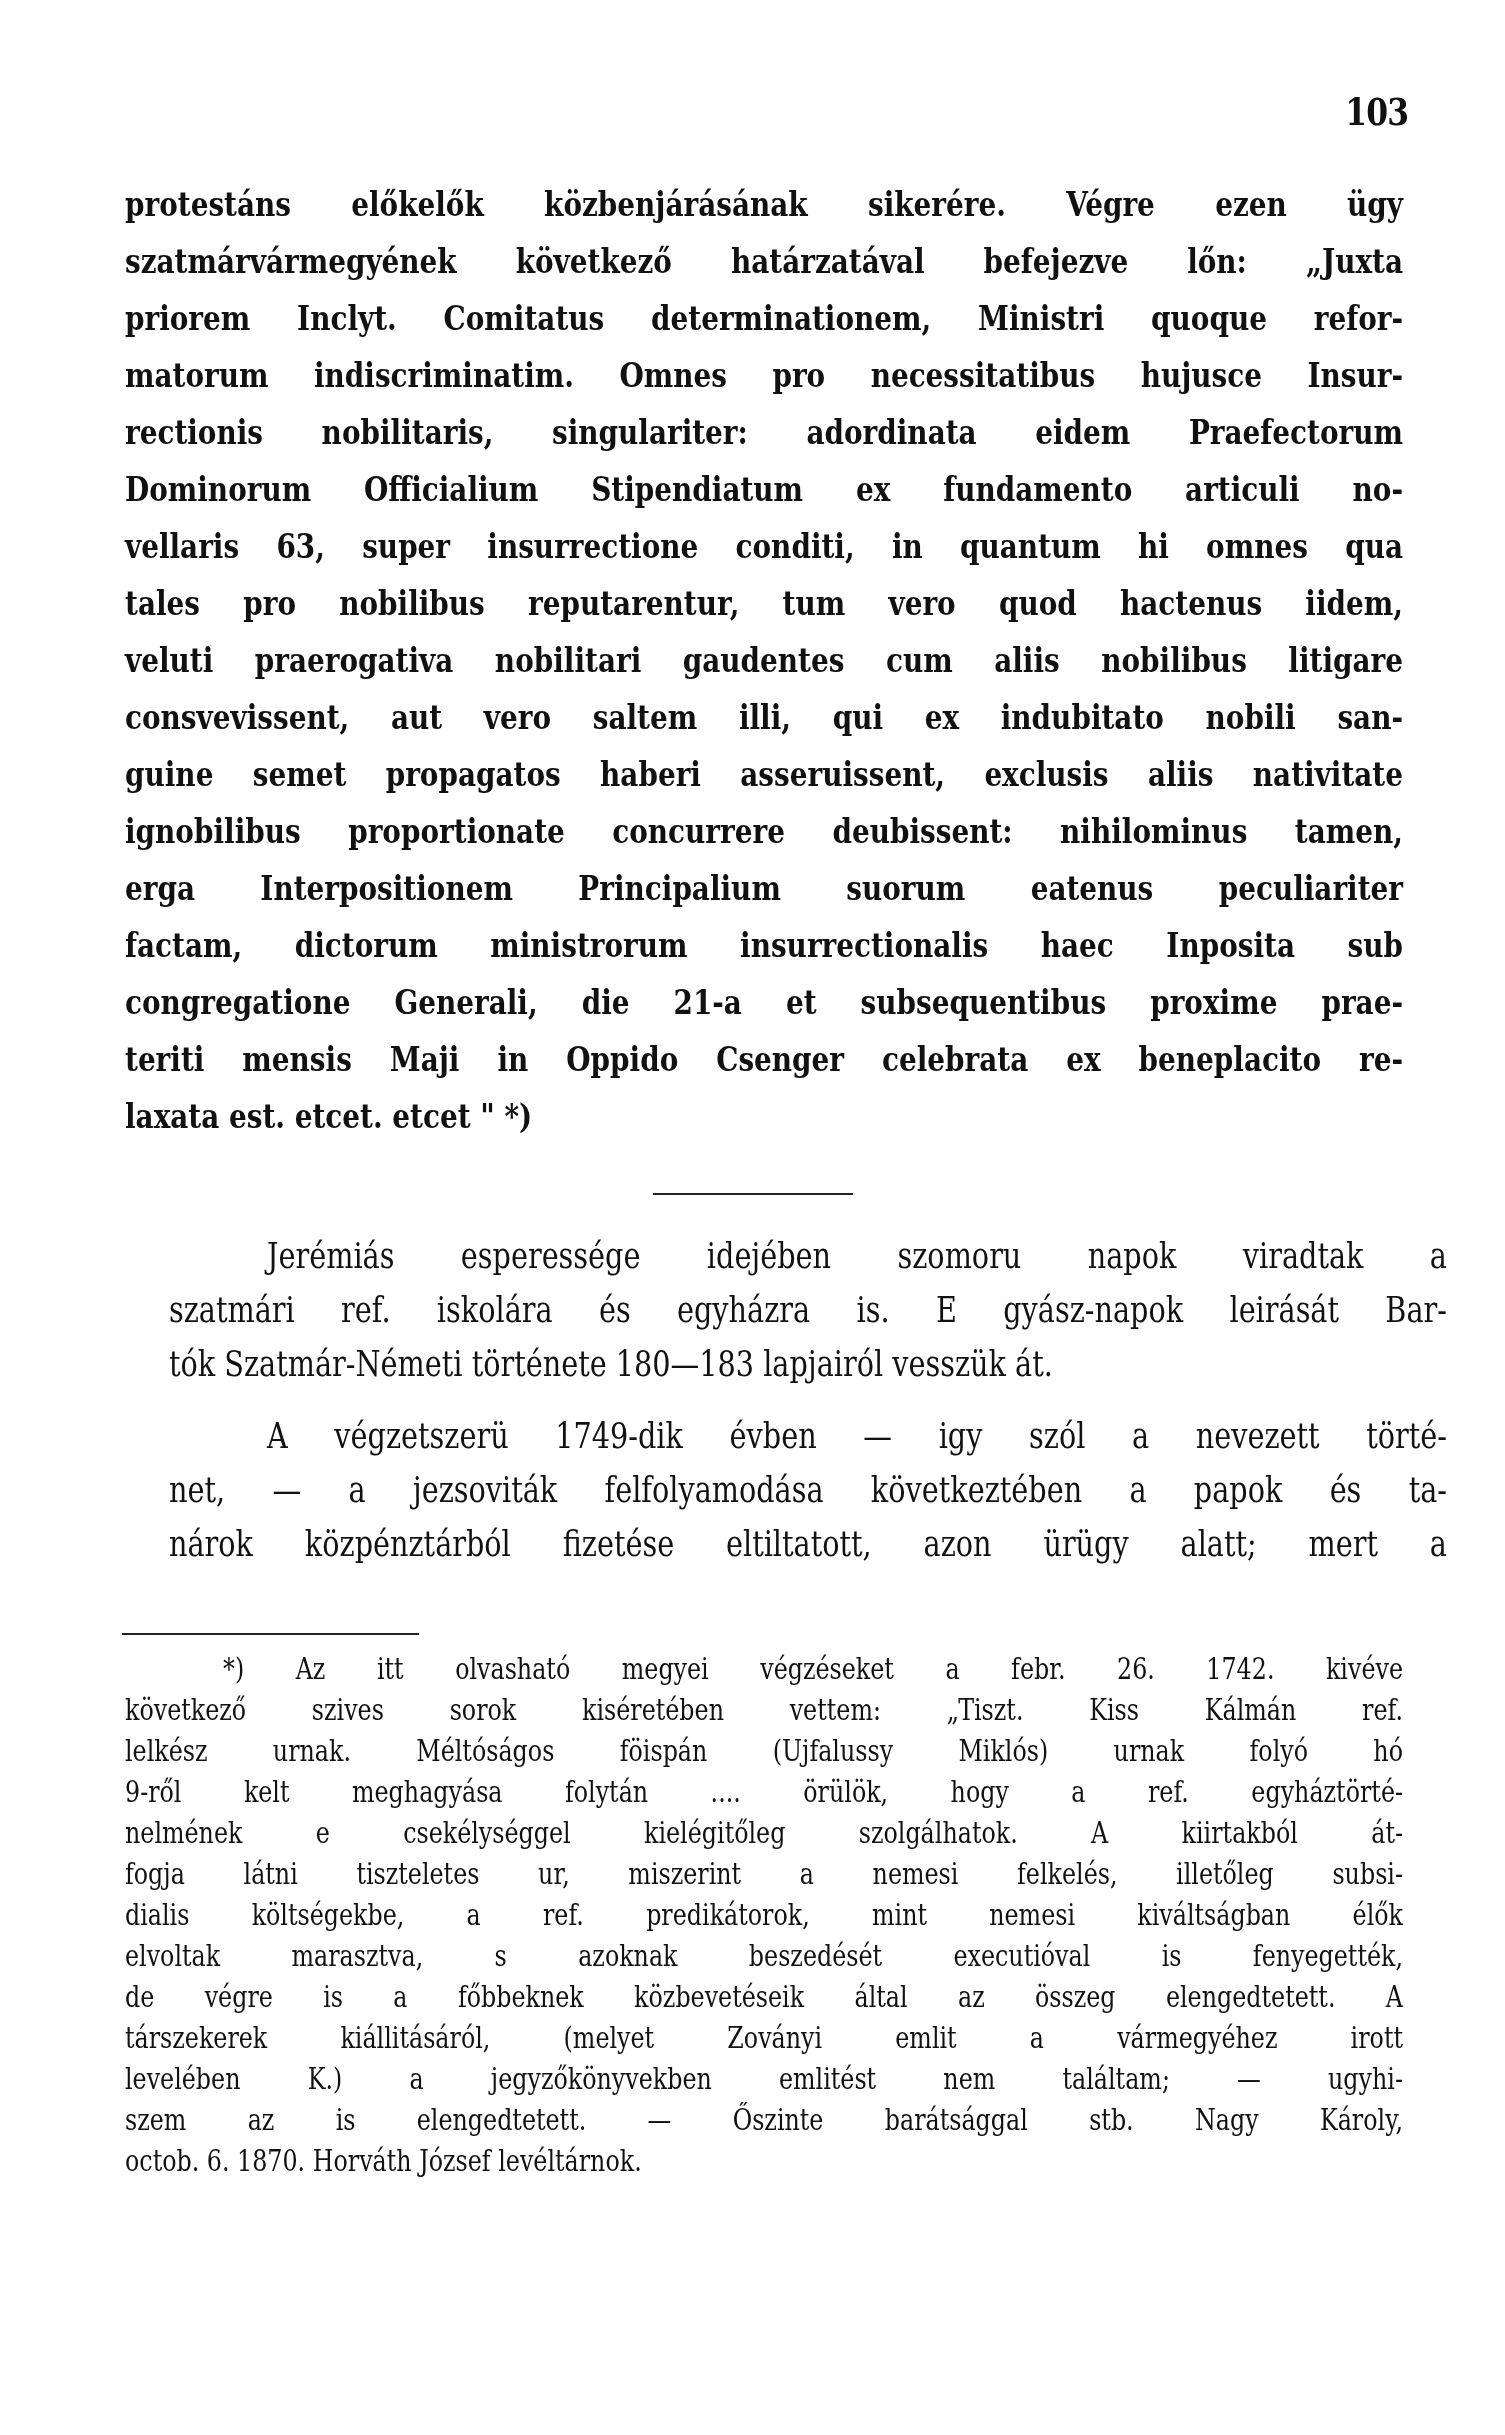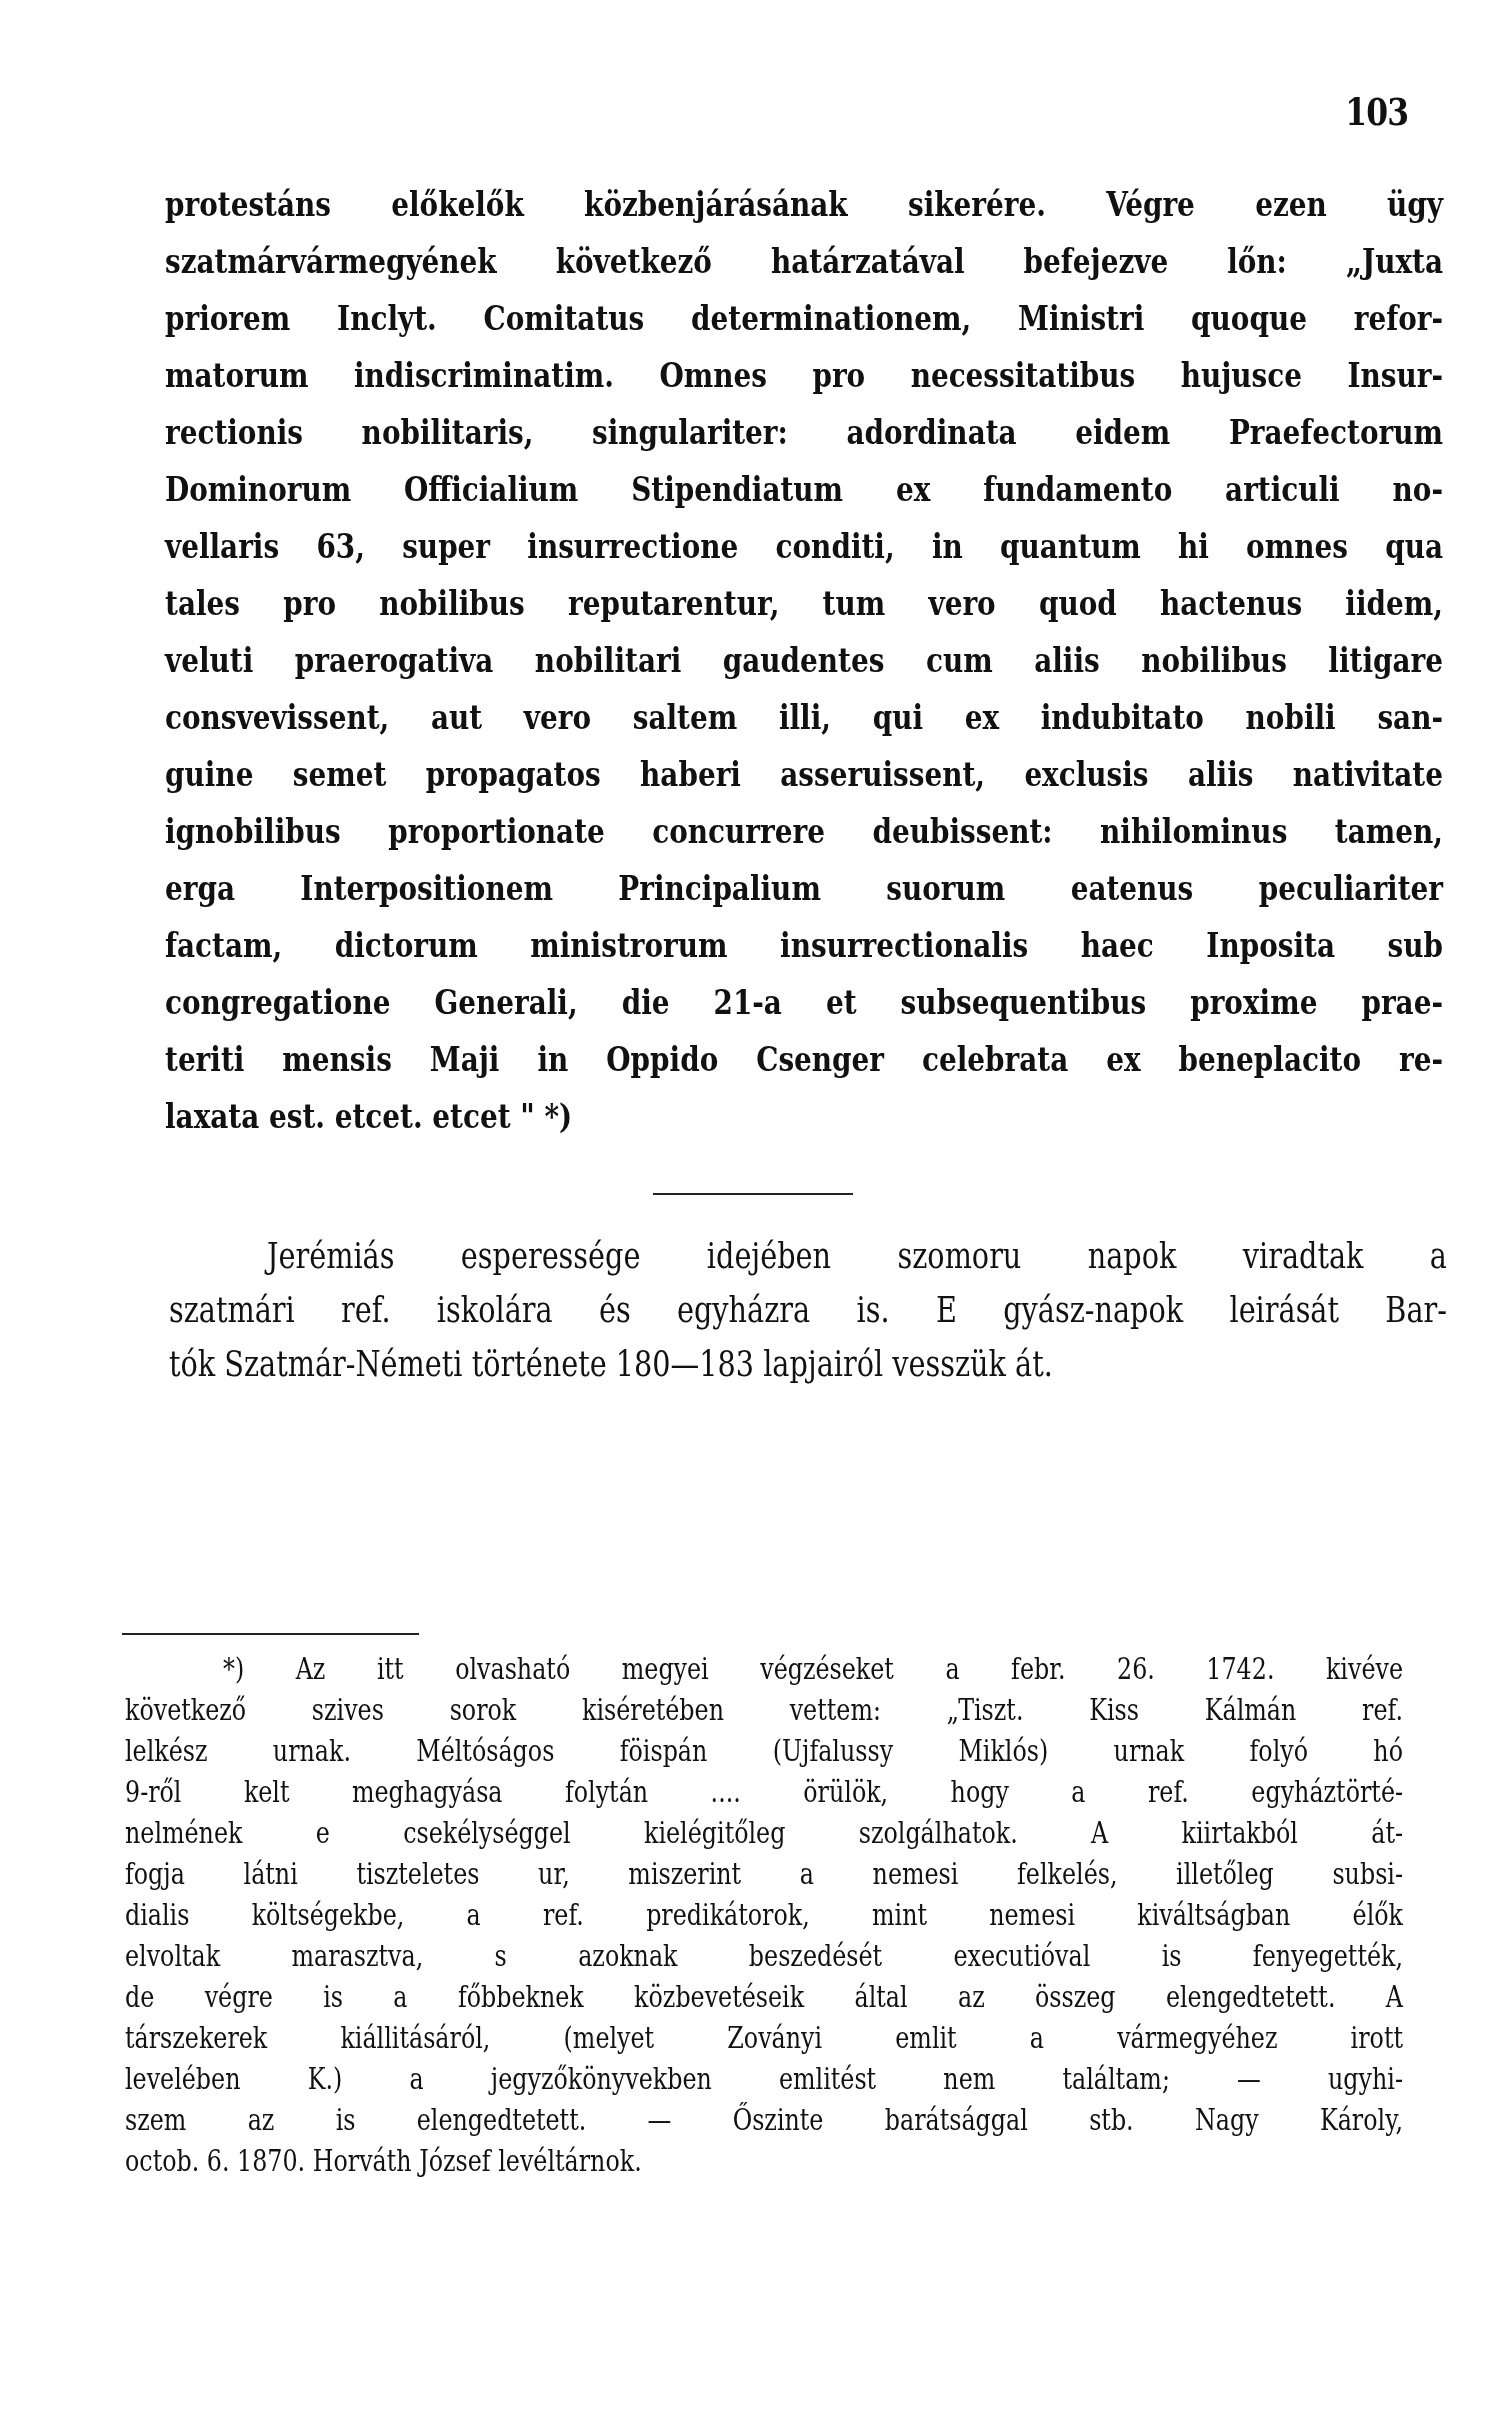--- a/index.html
+++ b/index.html
@@ -44,21 +44,21 @@
     width: calc(1278px / 0.82);
     overflow: visible;
   }
   .line.last {
     text-align-last: left;
   }
   .line.indent {
     padding-left: calc(98px / 0.82);
     box-sizing: border-box;
   }
-  .main-text { top: 176px; margin-left: 40px; }
+  .main-text { top: 176px; }
   .rule-center {
     position: absolute;
     top: 1193px;
     left: 653px;
     width: 200px;
     height: 0;
     border-top: 2px solid #222;
   }
   .section2 { top: 1229px; margin-left: 44px; }
   .section2 .line {
@@ -111,20 +111,25 @@
 
 <div class="rule-center"></div>
 
 <div class="block section2">
   <div>
     <span class="line indent">Jerémiás esperessége idejében szomoru napok viradtak a</span>
     <span class="line">szatmári ref. iskolára és egyházra is. E gyász-napok leirását Bar-</span>
     <span class="line last">tók Szatmár-Németi története 180—183 lapjairól vesszük át.</span>
   </div>
   <div class="gap"></div>
+  <div>
+    <span class="line indent">A végzetszerü 1749-dik évben — igy szól a nevezett törté-</span>
+    <span class="line">net, — a jezsoviták felfolyamodása következtében a papok és ta-</span>
+    <span class="line">nárok közpénztárból fizetése eltiltatott, azon ürügy alatt; mert a</span>
+  </div>
 </div>
 
 <div class="rule-foot"></div>
 
 <div class="block footnotes">
   <span class="line indent">*) Az itt olvasható megyei végzéseket a febr. 26. 1742. kivéve</span>
   <span class="line">következő szives sorok kiséretében vettem: „Tiszt. Kiss Kálmán ref.</span>
   <span class="line">lelkész urnak. Méltóságos föispán (Ujfalussy Miklós) urnak folyó hó</span>
   <span class="line">9-ről kelt meghagyása folytán .... örülök, hogy a ref. egyháztörté-</span>
   <span class="line">nelmének e csekélységgel kielégitőleg szolgálhatok. A kiirtakból át-</span>

